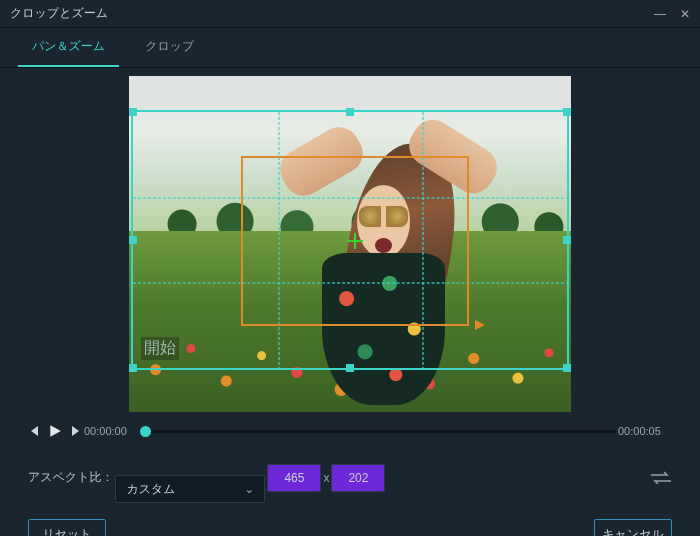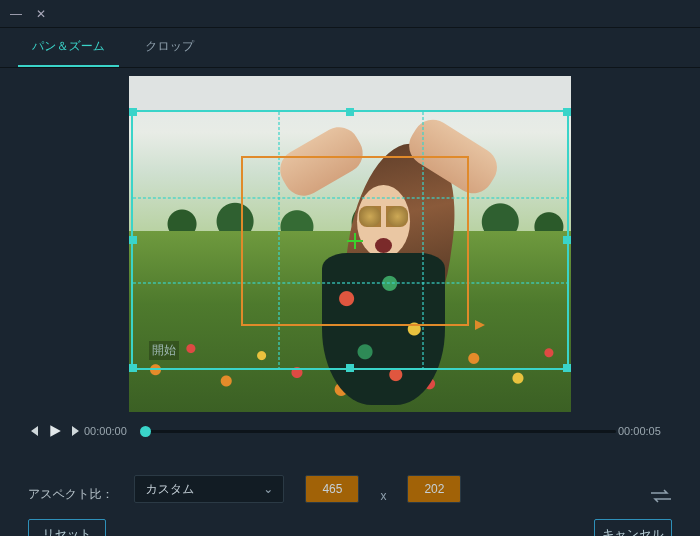--- a/index.html
+++ b/index.html
@@ -149,72 +149,73 @@
   margin:-8px 0 0 -8px;
 }
 .center-cross::before,.center-cross::after{content:"";position:absolute;background:#3ad12e}
 .center-cross::before{left:7px;top:0;width:2px;height:16px}
 .center-cross::after{top:7px;left:0;height:2px;width:16px}
 .end-rect .arrow {
   position:absolute; right:-18px; bottom:-6px; width:0;height:0;
   border-left:10px solid #e08a2a; border-top:5px solid transparent; border-bottom:5px solid transparent;
 }
 .badge-start {
-  position:absolute; left:16px; bottom:8px;
-  font-size:12px; color:#9fb8b4; background:rgba(0,0,0,.25);
+  position:absolute; left:8px; bottom:8px;
+  font-size:16px; color:#9fb8b4; background:rgba(0,0,0,.25);
   padding:1px 3px;
 }
 .playbar {
   display:flex; align-items:center; gap:2px; padding: 6px 28px 4px;
 }
 .playbar .btns{display:flex;gap:8px;align-items:center}
 .pbtn{color:#cfd7da;cursor:pointer}
 .time{font-size:11px;color:#9aa7af;min-width:54px}
 .track {
   flex:1; height:3px; background:#0d141a; position:relative; border-radius:2px;
 }
 .track .knob {
   position:absolute; left:0; top:-4px; width:11px;height:11px;border-radius:50%;
   background:#3ad4c9;
 }
 .controls {
-  display:flex; align-items:flex-end; gap:21px; padding: 10px 28px;
+  display:flex; align-items:center; gap:2px; padding: 10px 28px;
 }
 .label{color:#b7c3ca}
 .select {
   display:flex;align-items:center;justify-content:space-between;
   width:150px;height:28px;padding:0 10px;
   background:#121c24;border:1px solid #2b3a45;border-radius:2px;
   cursor:pointer;
   margin-top:23px;
 }
 .select .chev{color:#8fa0ad}
 .numbox{
   width:54px;height:28px;display:flex;align-items:center;justify-content:center;
-  background:#a16207;border:1px solid #2b3a45;border-radius:2px;
+  background:#6d28d9;border:1px solid #2b3a45;border-radius:2px;
 }
 .x{color:#8fa0ad}
 .spacer{flex:1}
 .swap-icon{color:#8fa0ad;cursor:pointer}
 .footer {
   display:flex; align-items:center; padding: 6px 28px 14px; gap:12px;
 }
 .btn {
   height:30px; min-width:78px; padding:0 0;
   display:flex;align-items:center;justify-content:center;
   border:1px solid #2e90b9; color:#bcd3db; background:transparent;
   border-radius:2px; cursor:pointer;
 }
 .btn.primary{border-color:#3ad4c9;color:#3ad4c9}
 svg{display:block}
 </style>
 </head>
 <body>
 
 <div class="titlebar">
+  <div>クロップとズーム</div>
   <div class="titlebar-btns">
     <span>―</span>
     <span>✕</span>
   </div>
 </div>
 
 <div class="tabs">
   <div class="tab active">パン＆ズーム</div>
   <div class="tab">クロップ</div>
 </div>

